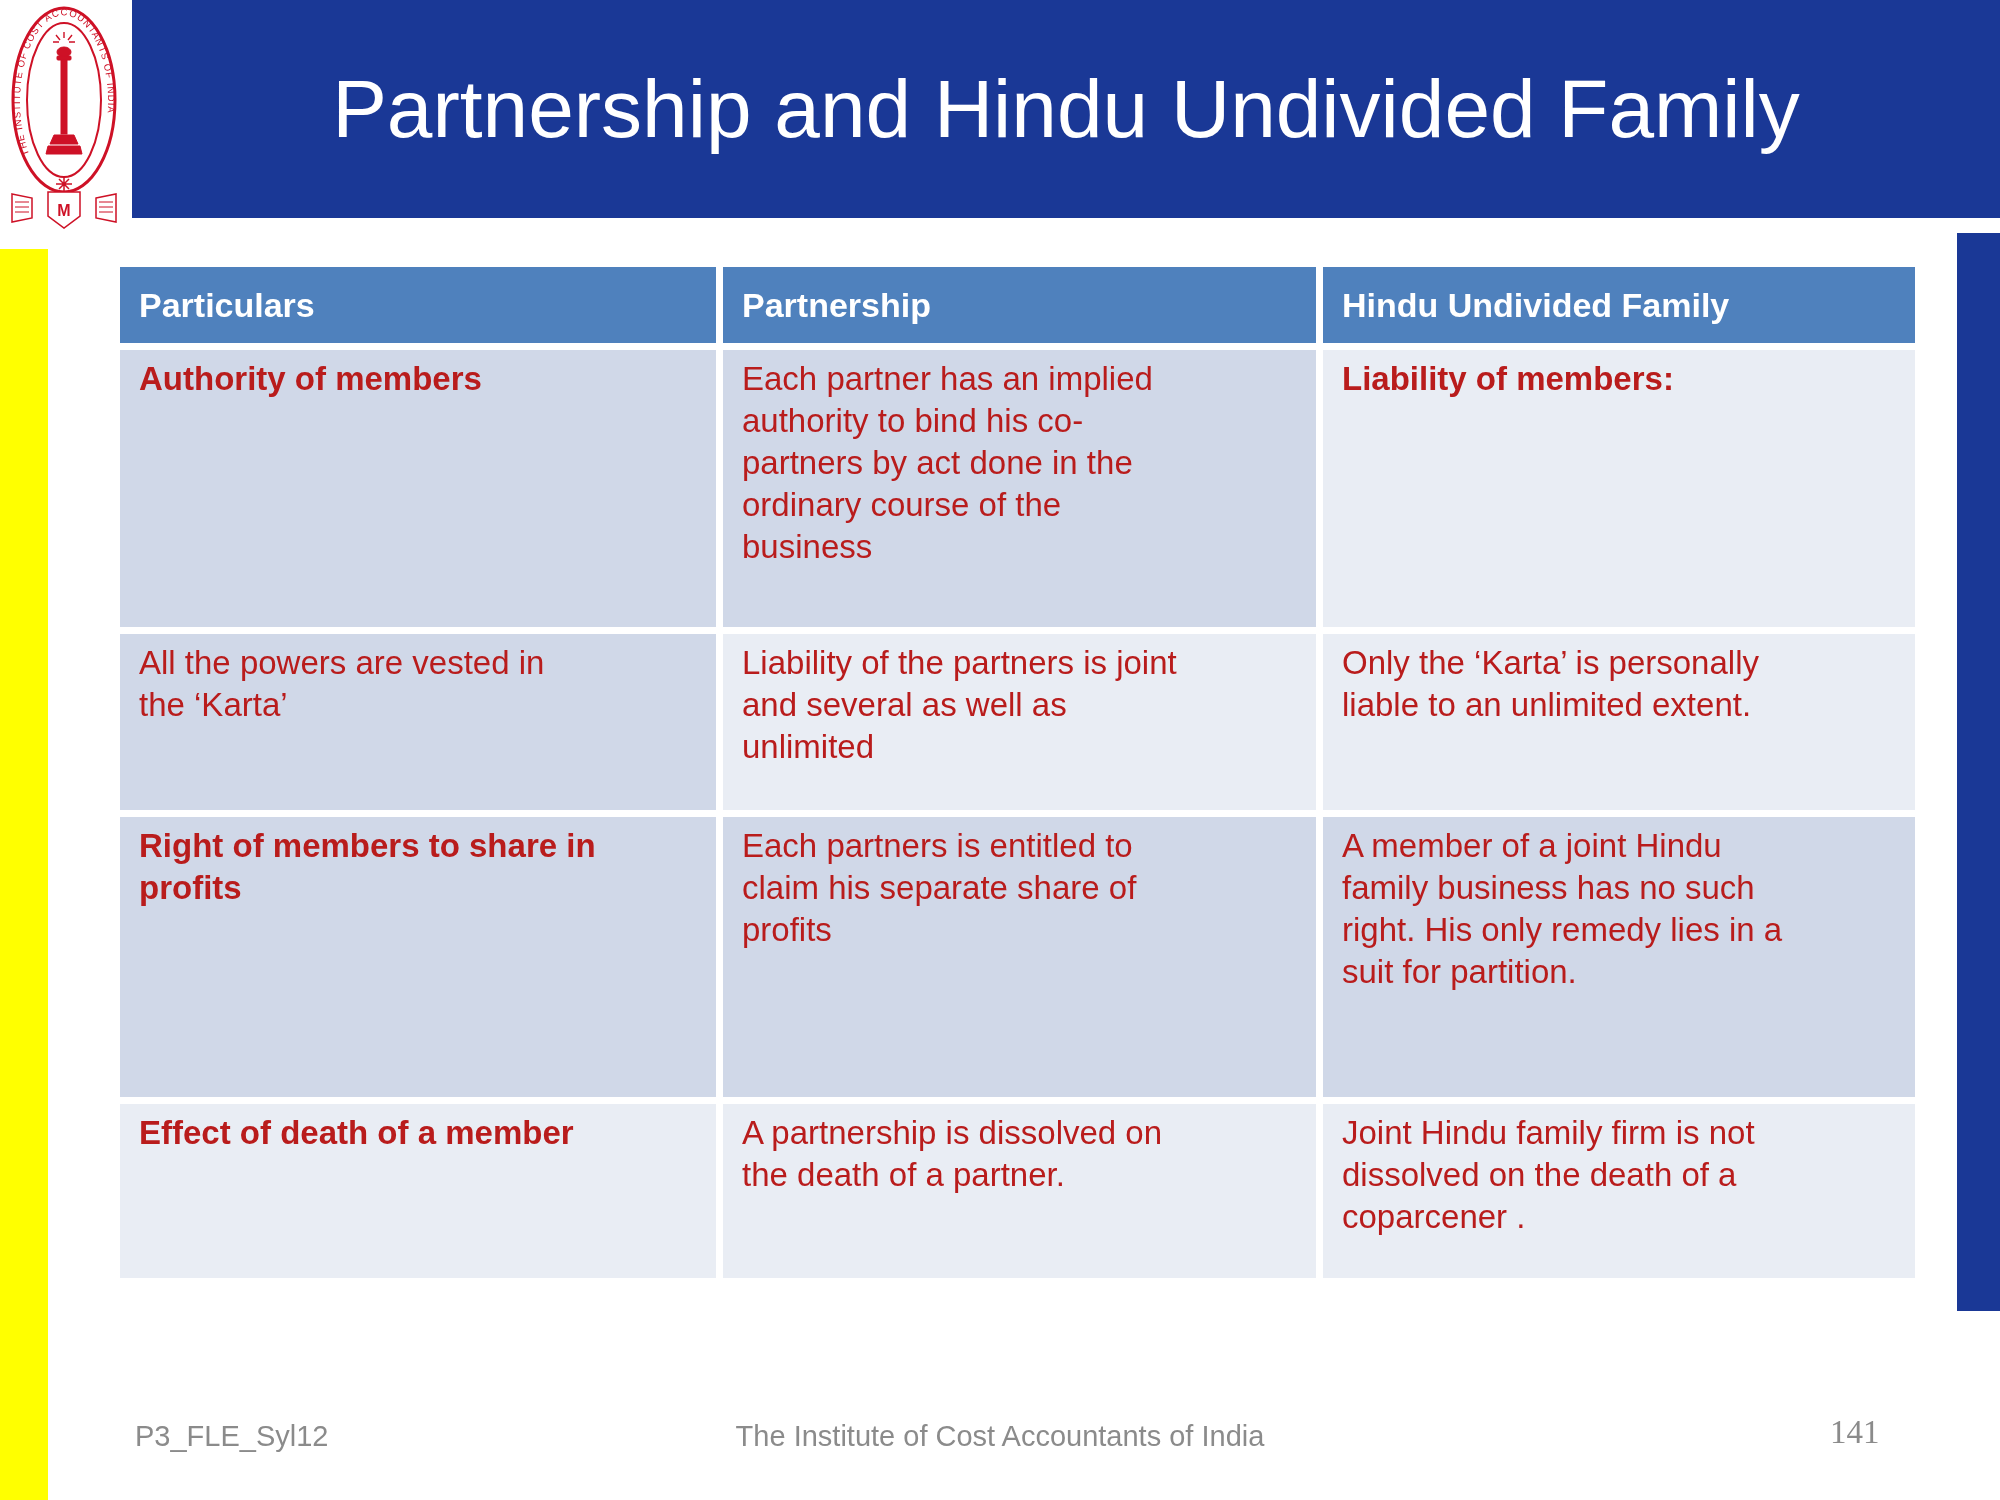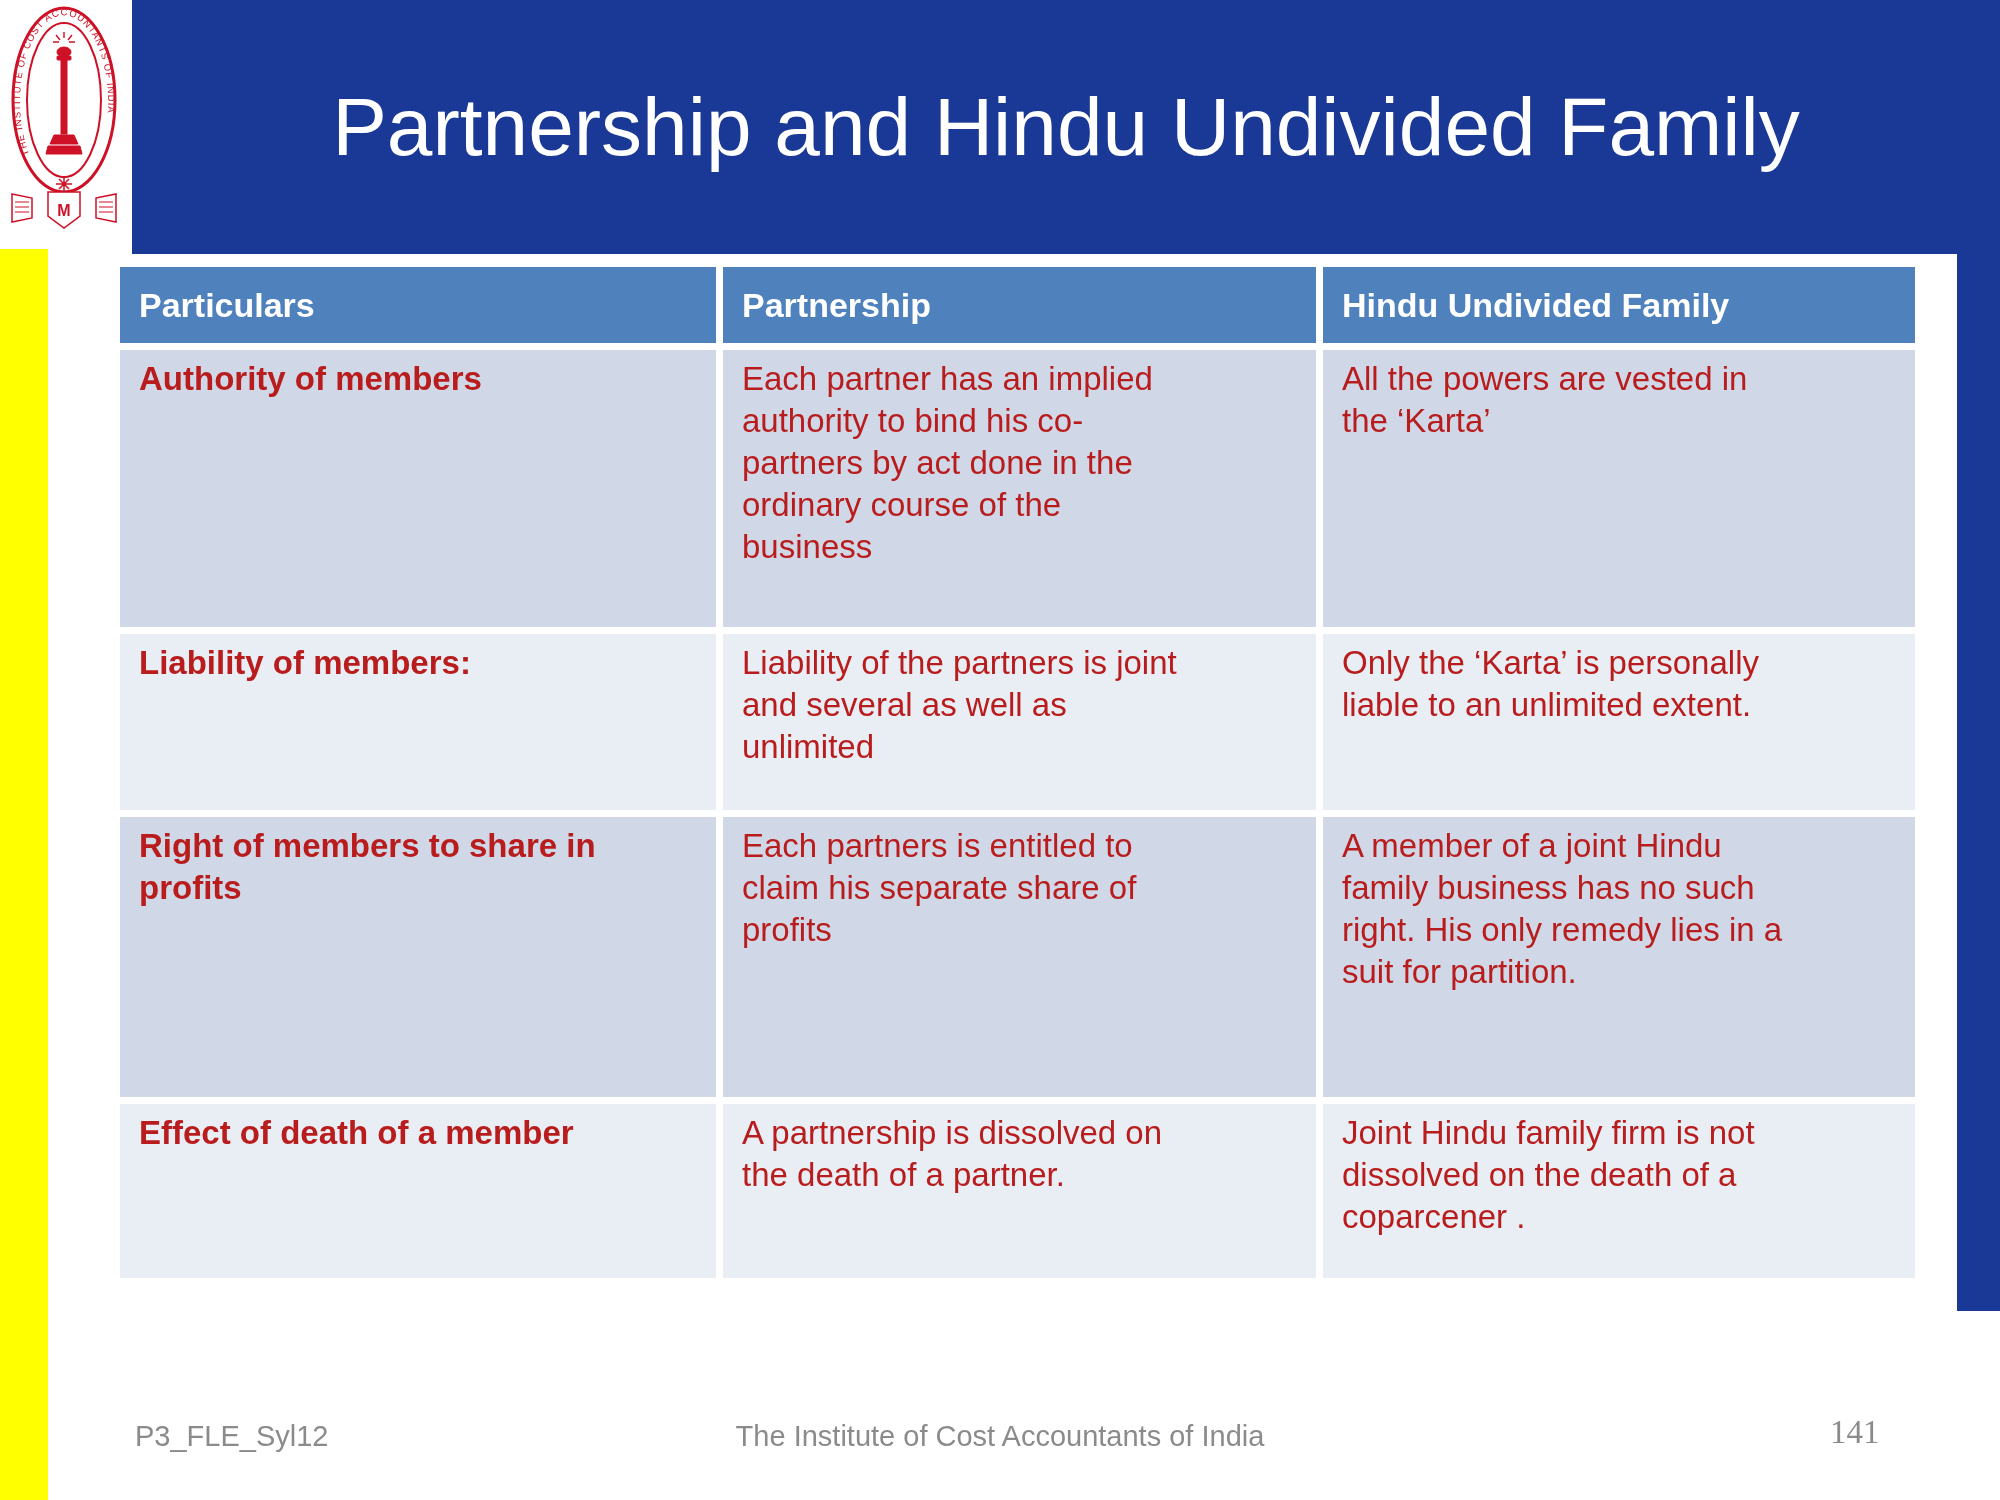--- a/index.html
+++ b/index.html
@@ -1,21 +1,21 @@
 <!DOCTYPE html>
 <html style="--band: #1A3896; --header: #4F81BD; --row-odd: #D0D8E8; --row-even: #E9EDF4; --stripe-yellow: #FFFF00; --footer-gray: #8B8B8B; --logo-red: #CE1126;"><head>
 <meta charset="utf-8">
 <style>
   html,body{margin:0;padding:0;background:#ffffff;}
   .slide{
     position:relative;width:2000px;height:1500px;background:#ffffff;overflow:hidden;
     font-family:"Liberation Sans","DejaVu Sans",sans-serif;
   }
   .title-band{
-    position:absolute;left:132px;top:0;width:1868px;height:254px;
+    position:absolute;left:132px;top:0;width:1868px;height:218px;
     background:var(--band,#1A3896);
     display:flex;align-items:center;justify-content:center;
   }
   .slide-title{
     margin:0;color:#ffffff;font-size:82px;font-weight:400;white-space:nowrap;
   }
   .logo-box{position:absolute;left:8px;top:4px;width:112px;height:228px;background:#ffffff;}
   .stripe-yellow{position:absolute;left:0;top:249px;width:48px;height:1251px;background:var(--stripe-yellow,#FFFF00);}
   .stripe-blue{position:absolute;left:1957px;top:233px;width:43px;height:1078px;background:var(--band,#1A3896);}
 
@@ -87,24 +87,24 @@
     <div class="th">Particulars</div>
     <div class="th">Partnership</div>
     <div class="th">Hindu Undivided Family</div>
 
     <div class="cell first row-odd">Authority of members</div>
     <div class="cell row-odd">Each partner has an implied
 authority to bind his co-
 partners by act done in the
 ordinary course of the
 business</div>
+    <div class="cell first row-even">Liability of members:</div>
+
     <div class="cell row-odd">All the powers are vested in
 the ‘Karta’</div>
-
-    <div class="cell first row-even">Liability of members:</div>
     <div class="cell row-even">Liability of the partners is joint
 and several as well as
 unlimited</div>
     <div class="cell row-even">Only the ‘Karta’ is personally
 liable to an unlimited extent.</div>
 
     <div class="cell first row-odd">Right of members to share in
 profits</div>
     <div class="cell row-odd">Each partners is entitled to
 claim his separate share of

